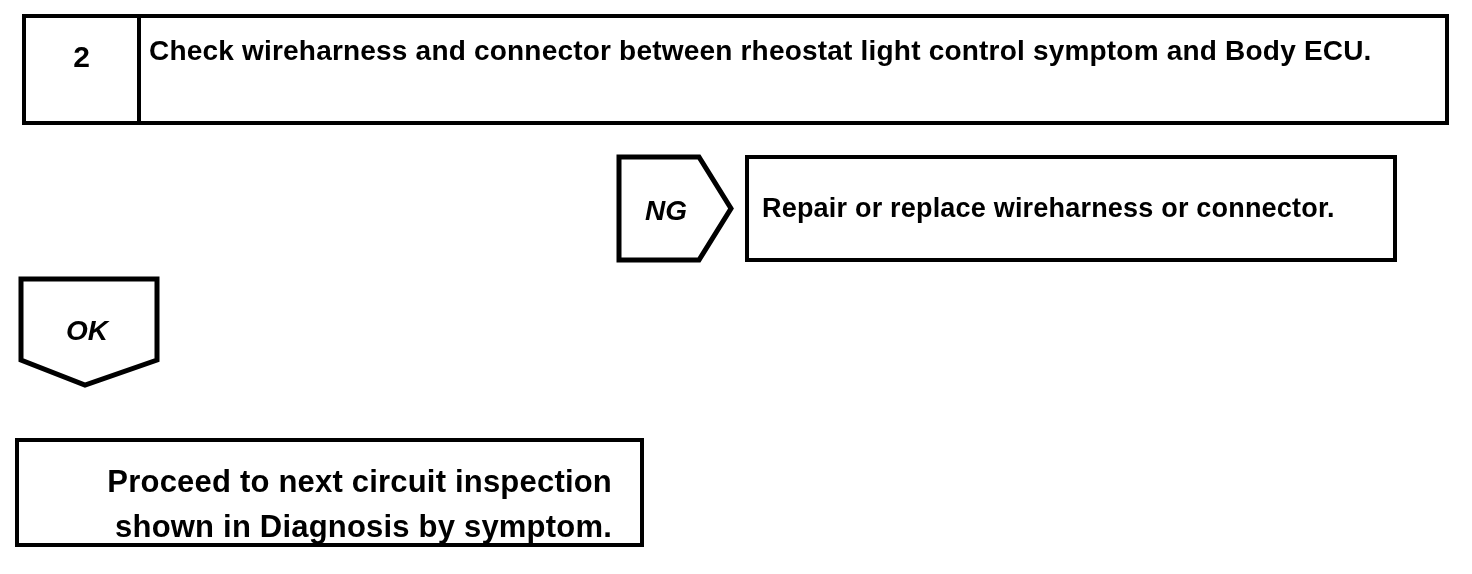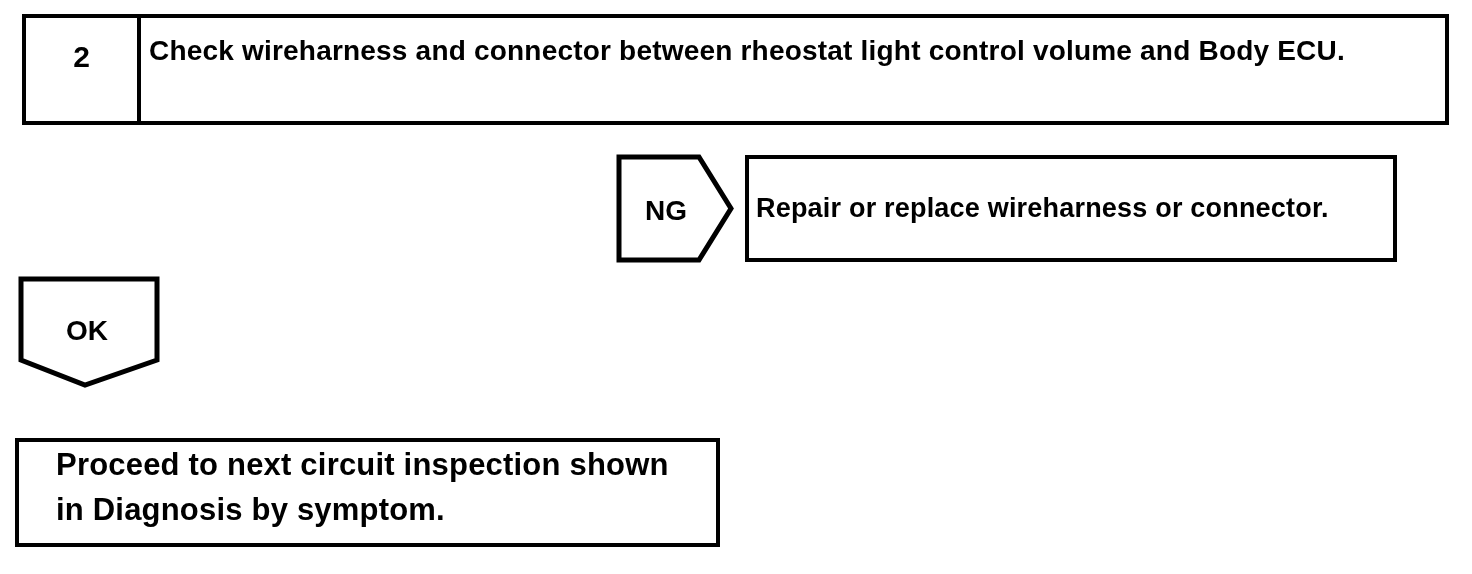--- a/index.html
+++ b/index.html
@@ -45,20 +45,21 @@
     padding: 17px 55px 0 8px;
     font-size: 28px;
     font-weight: bold;
     line-height: 31px;
     letter-spacing: 0.2px;
   }
 
   
   .connector {
     position: absolute;
+    font-style: italic;
   }
   .connector svg {
     display: block;
   }
   .conn-label {
     position: absolute;
     font-size: 28px;
     font-weight: bold;
     line-height: 30px;
     text-align: center;
@@ -73,52 +74,53 @@
     position: absolute;
     left: 745px;
     top: 155px;
     width: 652px;
     height: 107px;
     border: 4px solid #000;
     box-sizing: border-box;
     background: #fff;
     display: flex;
     align-items: center;
-    padding-left: 7px;
+    padding-left: 13px;
     padding-right: 10px;
     font-size: 27px;
     font-weight: bold;
     letter-spacing: 0.2px;
   }
 
   
   .ok-box {
     position: absolute;
     left: 15px;
     top: 438px;
-    width: 705px;
+    width: 629px;
     height: 109px;
     border: 4px solid #000;
     box-sizing: border-box;
     background: #fff;
-    padding: 0 28px 0 37px;
+    padding: 17px 28px 0 37px;
     font-size: 31px;
     font-weight: bold;
     line-height: 45px;
     letter-spacing: 0.2px;
+    text-align: right;
   }
 </style>
 </head>
 <body>
 
 <div class="canvas">
 
   <div class="step-box">
     <div class="step-num">2</div>
-    <div class="step-text">Check wireharness and connector between rheostat light control volume and Body ECU.</div>
+    <div class="step-text">Check wireharness and connector between rheostat light control symptom and Body ECU.</div>
   </div>
 
   <div class="connector ng-connector">
     <svg width="122" height="113" viewBox="0 0 122 113">
       <polygon points="5,5 85,5 117,56.5 85,108 5,108" fill="#ffffff" stroke="#000000" stroke-width="5" stroke-linejoin="miter"></polygon>
     </svg>
     <span class="conn-label">NG</span>
   </div>
 
   <div class="ng-box">

